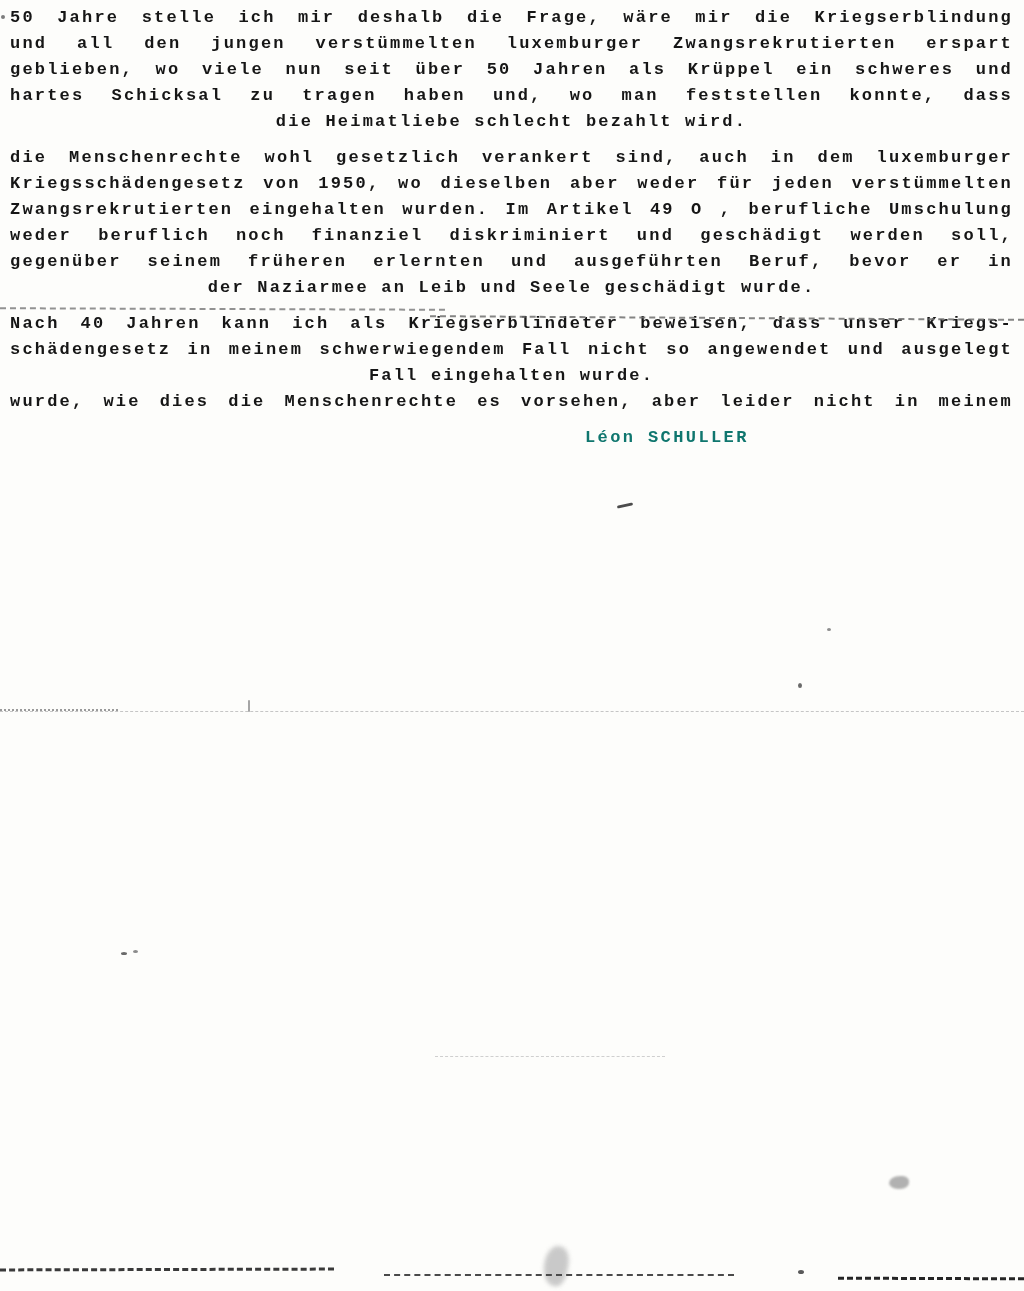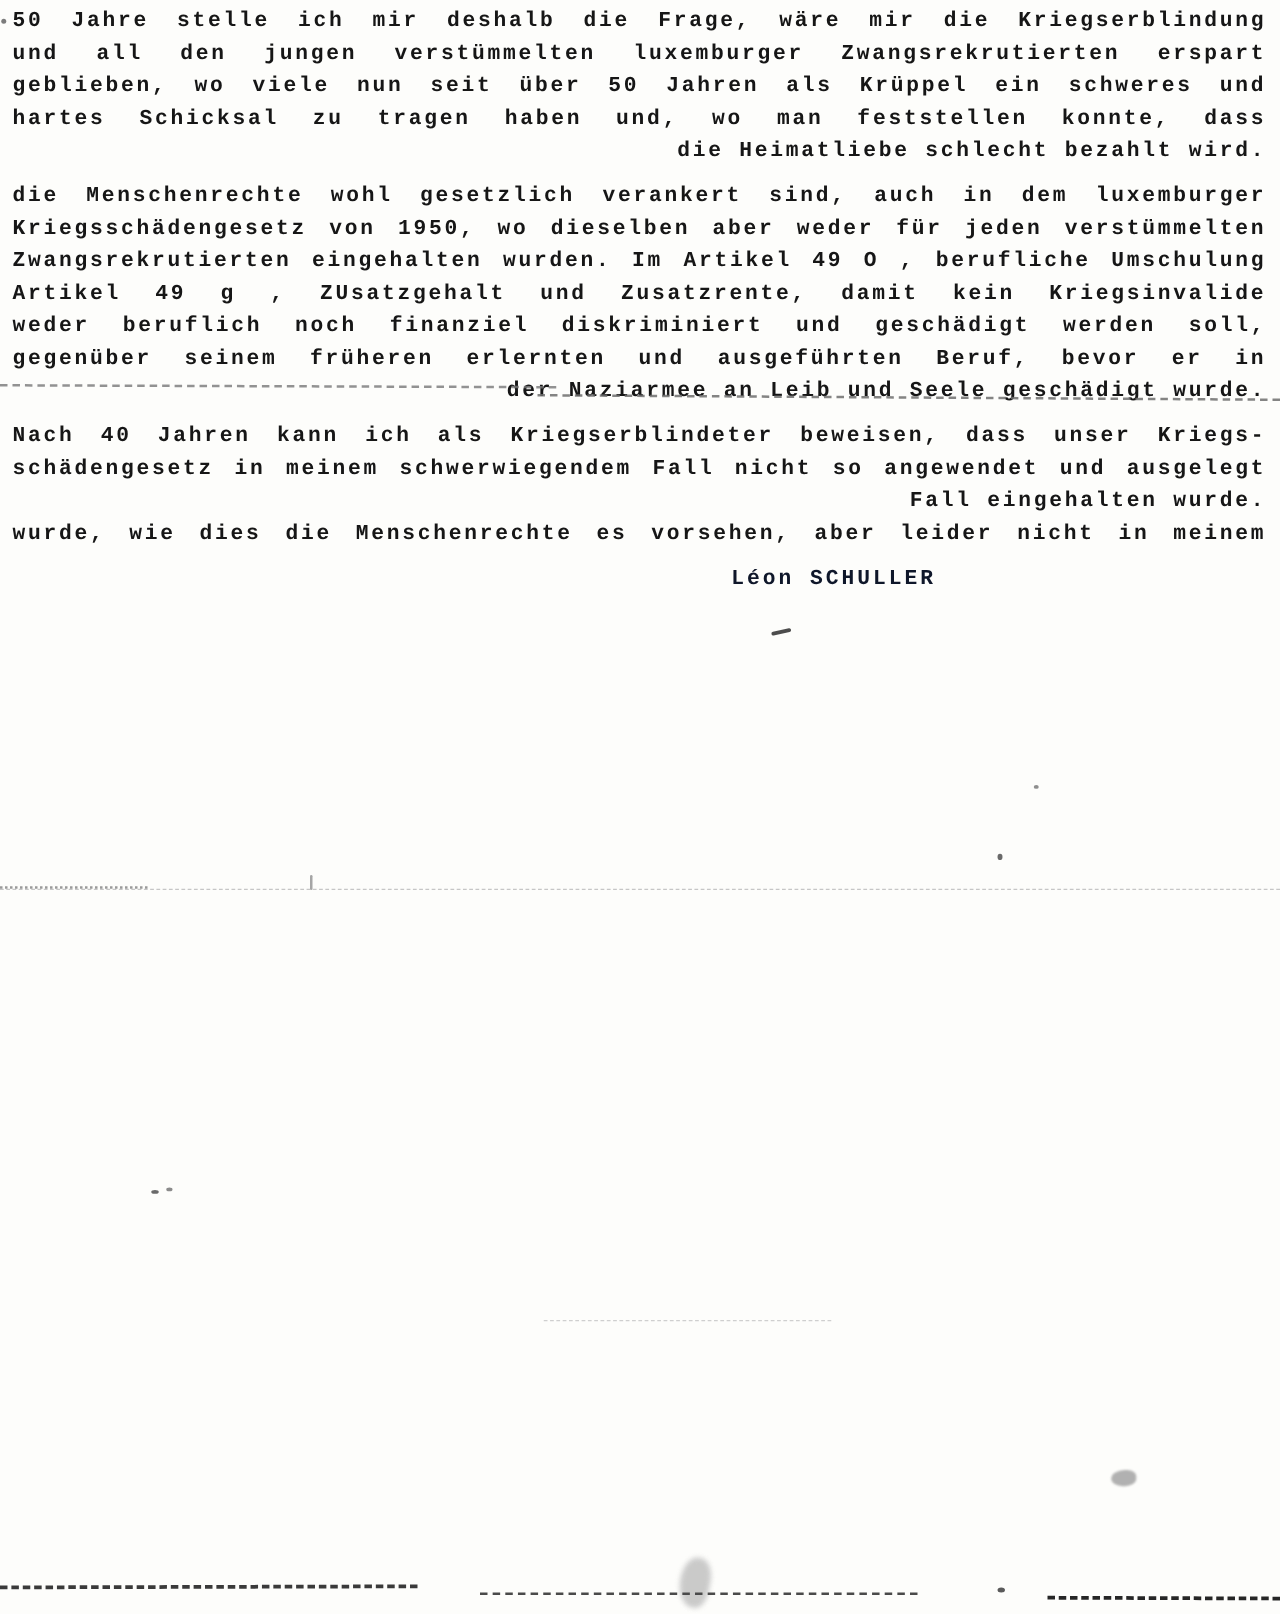--- a/index.html
+++ b/index.html
@@ -15,33 +15,33 @@
     padding:5px 11px 0 10px;
     box-sizing:border-box;
   }
   .para{margin:0 0 10px 0;}
   .tline{
     font-size:17px;
     line-height:26px;
     font-weight:bold;
     letter-spacing:2.2px;
     color:#161616;
-    text-align:right;
+    text-align:center;
   }
   .just{
     text-align:justify;
     text-align-last:justify;
   }
   .sig{
     margin-left:575px;
     font-size:17px;
     line-height:26px;
     font-weight:bold;
     letter-spacing:2.4px;
-    color:#0f172a;
+    color:#0f766e;
   }
   
   .art{position:absolute;pointer-events:none;}
   .dash-strike-a{top:308px;left:0;width:445px;border-top:2px dashed #787878;transform:rotate(0.2deg);opacity:.8;}
   .dash-strike-b{top:317px;left:430px;width:594px;border-top:2px dashed #6f6f6f;transform:rotate(0.35deg);opacity:.85;}
   .faint-line-1{top:711px;left:0;width:1024px;border-top:1px dashed #c6c6c6;}
   .faint-line-1b{top:709px;left:0;width:118px;border-top:2px dotted #9a9a9a;}
   .faint-line-2{top:1056px;left:435px;width:230px;border-top:1px dashed #cfcfcf;}
   .pen-dash{top:504px;left:617px;width:16px;height:3px;background:#4c4c4c;border-radius:2px;transform:rotate(-12deg);}
   .speck{background:#6a6a6a;border-radius:50%;}
@@ -68,21 +68,20 @@
     <div class="tline just">und all den jungen verstümmelten luxemburger Zwangsrekrutierten erspart</div>
     <div class="tline just">geblieben, wo viele nun seit über 50 Jahren als Krüppel ein schweres und</div>
     <div class="tline just">hartes Schicksal zu tragen haben  und, wo man feststellen konnte, dass</div>
     <div class="tline">die Heimatliebe schlecht bezahlt wird.</div>
   </div>
 
   <div class="para">
     <div class="tline just">die Menschenrechte wohl gesetzlich verankert sind, auch in dem luxemburger</div>
     <div class="tline just">Kriegsschädengesetz von 1950, wo dieselben aber weder für jeden verstümmelten</div>
     <div class="tline just">Zwangsrekrutierten eingehalten wurden. Im Artikel 49 O , berufliche Umschulung</div>
-    <div class="tline just">Artikel 49 g , ZUsatzgehalt und Zusatzrente, damit kein Kriegsinvalide</div>
     <div class="tline just">weder beruflich noch finanziel diskriminiert und geschädigt werden soll,</div>
     <div class="tline just">gegenüber seinem früheren erlernten und ausgeführten Beruf, bevor er in</div>
     <div class="tline">der Naziarmee an Leib und Seele geschädigt wurde.</div>
   </div>
 
   <div class="para">
     <div class="tline just">Nach 40 Jahren kann ich als Kriegserblindeter beweisen, dass unser Kriegs-</div>
     <div class="tline just">schädengesetz in meinem schwerwiegendem Fall nicht so angewendet und ausgelegt</div>
     <div class="tline">Fall eingehalten wurde.</div>
     <div class="tline just">wurde, wie dies die Menschenrechte es vorsehen, aber leider nicht in meinem</div>

